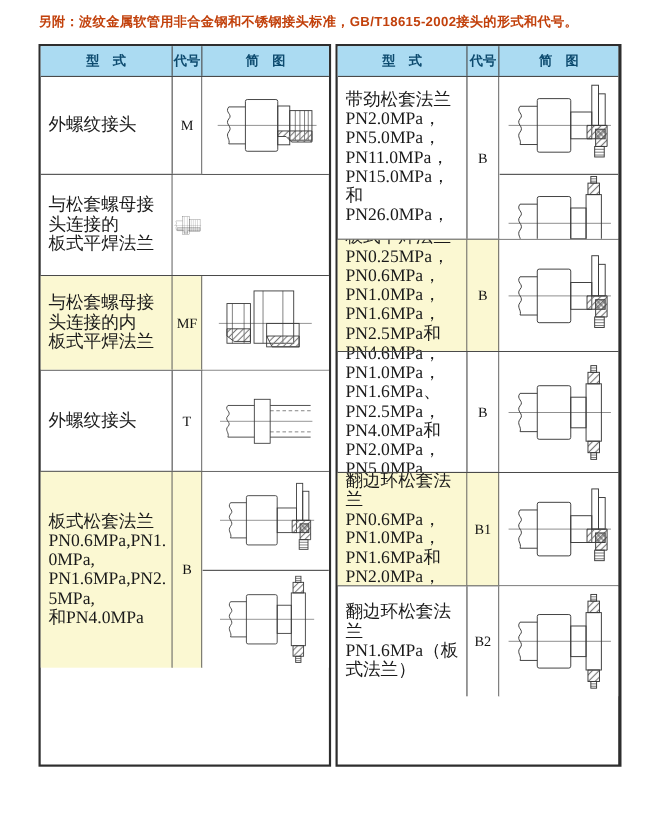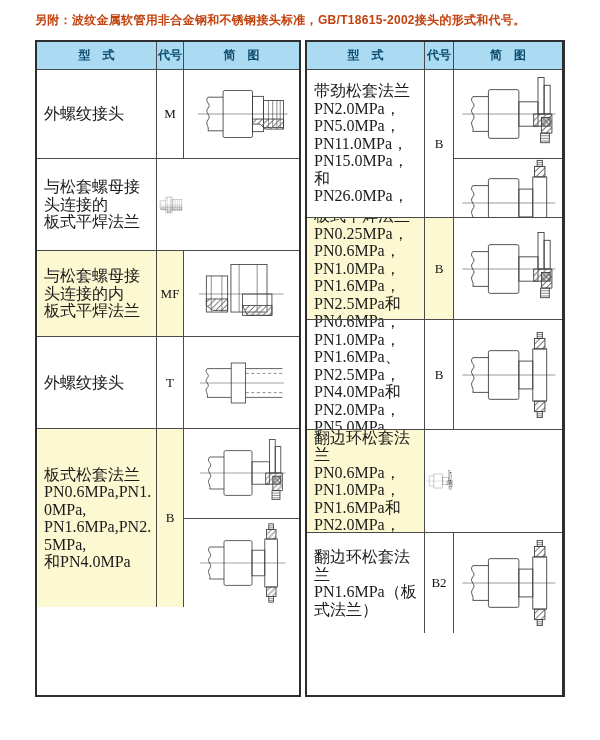--- a/index.html
+++ b/index.html
@@ -269,20 +269,21 @@
       <svg class="diag" viewBox="0 0 115 100" width="100" height="98">
           <use href="#sym-flange-b"></use>
         </svg>
     </div>
   </div>
 
   <div class="row" style="height:103px">
     <div class="c ctype hl">翻边环松套法兰
 PN0.6MPa，PN1.0MPa，
 PN1.6MPa和PN2.0MPa，</div>
+    <div class="c ccode hl">B1</div>
     <div class="c cdiag last">
       <svg class="diag" viewBox="0 0 115 100" width="100" height="94">
           <use href="#sym-flange-a"></use>
         </svg>
     </div>
   </div>
 
   <div class="row lastrow" style="height:100px">
     <div class="c ctype">翻边环松套法兰
 PN1.6MPa（板式法兰）</div>

